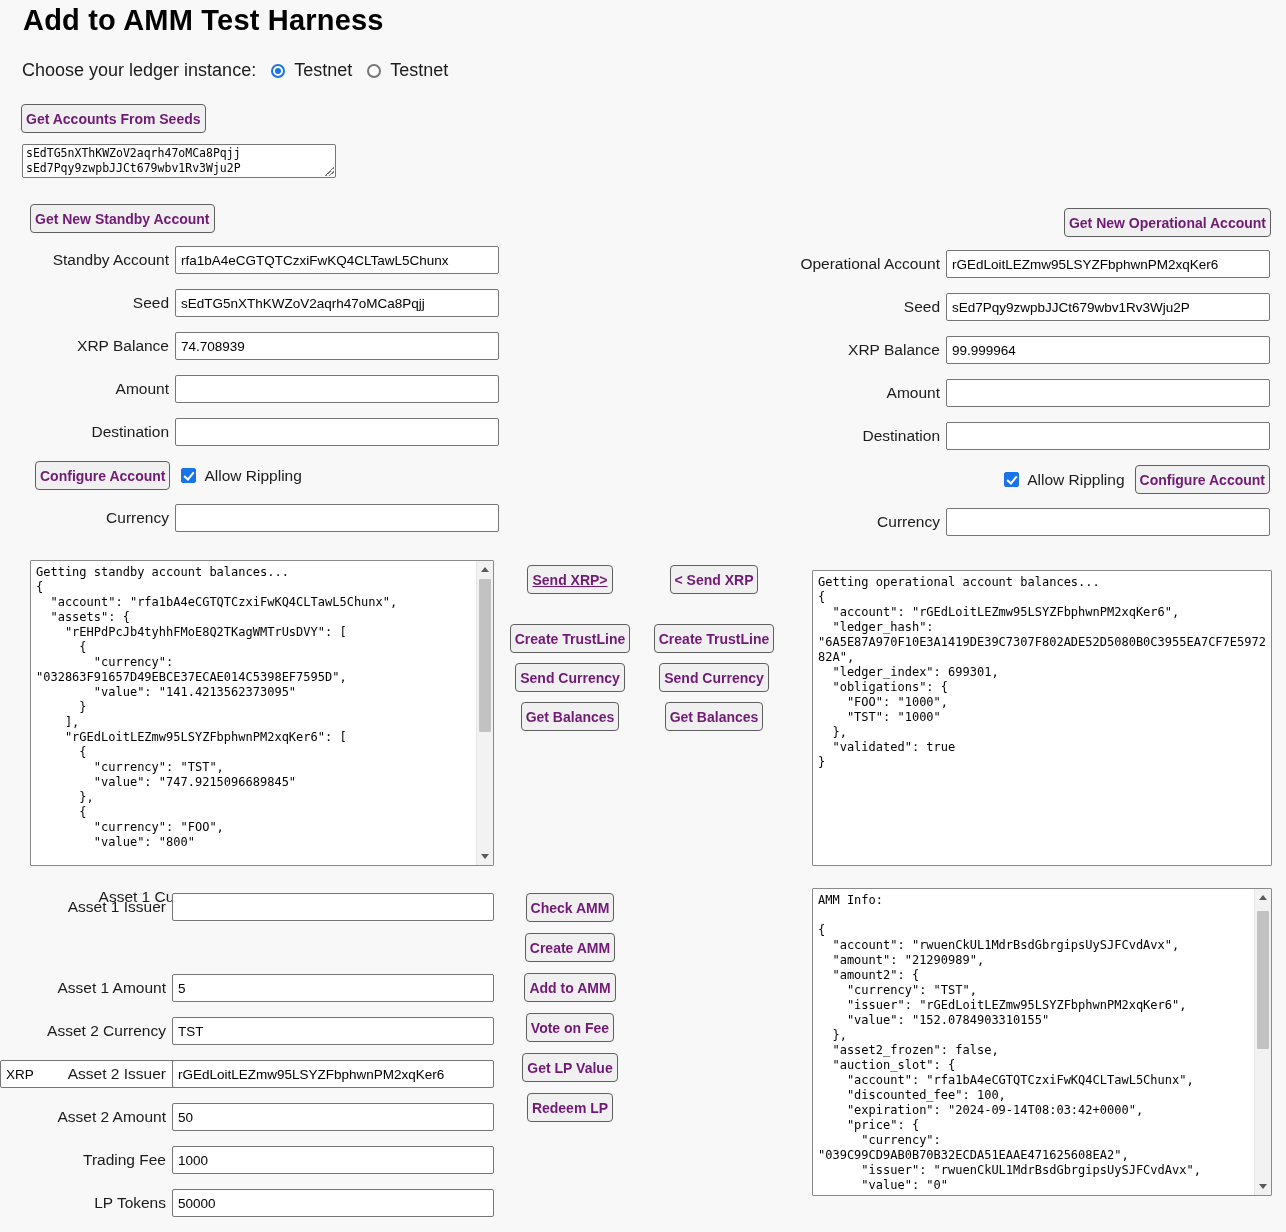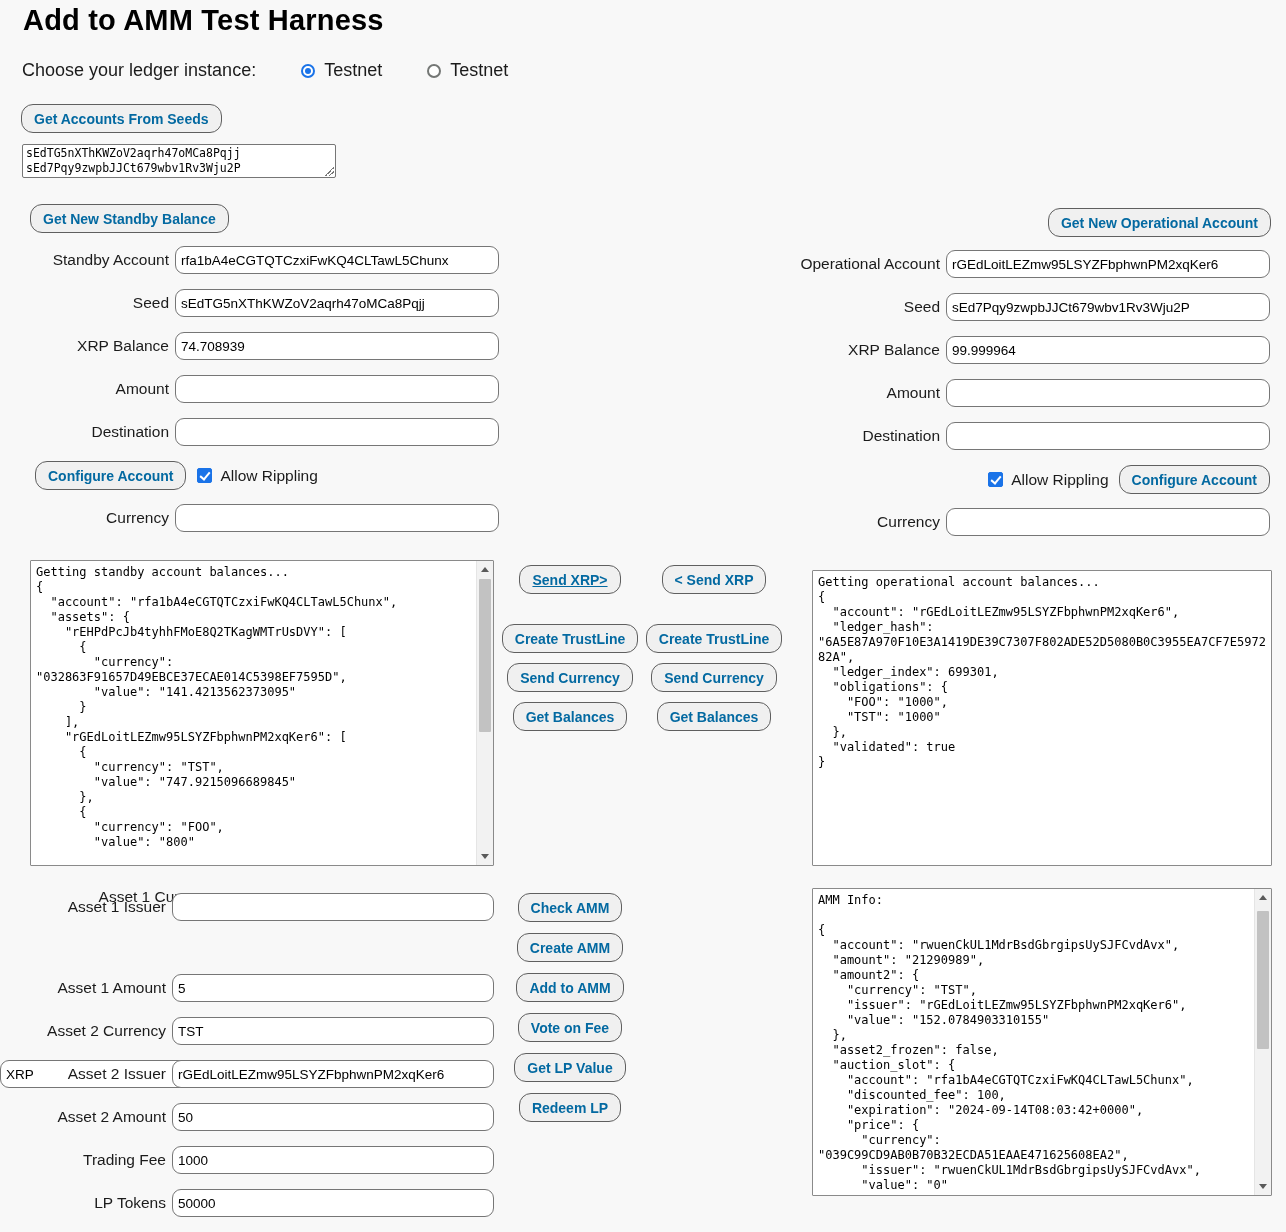--- a/index.html
+++ b/index.html
@@ -13,44 +13,44 @@
   }
   .abs { position:absolute; }
   h1.title {
     position:absolute; left:23px; top:4px;
     font-size:29px; font-weight:700; color:#000; letter-spacing:.2px;
   }
   .ledger-row {
     position:absolute; left:22px; top:60px;
     display:flex; align-items:center; font-size:18px; color:#1b1b1b;
   }
-  .radio-opt { display:flex; align-items:center; margin-left:30px; cursor:default;padding-left:15px; }
+  .radio-opt { display:flex; align-items:center; cursor:default;padding-left:15px; }
   .radio {
     width:14px; height:14px; border-radius:50%;
     border:2px solid #747775; background:#fff; margin-right:9px; position:relative;
   }
   .radio.checked { border-color:#1a73e8; }
   .radio.checked::after {
     content:""; position:absolute; left:2px; top:2px; width:6px; height:6px;
     border-radius:50%; background:#1a73e8;
   }
   .btn {
-    background:#f0f0f0; border:1px solid #5f5f5f; border-radius:12px;
+    background:#f0f0f0; border:1px solid #5f5f5f; border-radius:4px;
     font-family:"Liberation Sans", sans-serif;
-    font-size:14px; font-weight:600; color:#0369a1;
-    padding:5px 12px; height:29px; white-space:nowrap; cursor:pointer;
+    font-size:14px; font-weight:600; color:#701a75;
+    padding:5px 4px; height:29px; white-space:nowrap; cursor:pointer;
   }
   .frow { position:absolute; display:flex; align-items:center; }
   .flabel { text-align:right; padding-right:6px; font-size:15.5px; color:#1b1b1b; }
   .flabel.w170 { flex:0 0 175px; }
   .flabel.w324 { flex:0 0 329px; }
   .flabel.w167 { flex:0 0 172px; }
   .tinput {
     width:324px; height:28px; background:#fff;
-    border:1px solid #767676; border-radius:9px;
+    border:1px solid #767676; border-radius:2px;
     font-family:"Liberation Sans", sans-serif; font-size:13.5px; color:#000;
     padding:2px 5px;
   }
   .tinput.w322 { width:322px; }
   .seeds-box {
     position:absolute; left:22px; top:144px; width:314px; height:34px;
     background:#fff; border:1px solid #767676; border-radius:2px;
   }
   .seeds-text {
     position:absolute; left:3px; top:1px; right:12px; bottom:1px;
@@ -111,21 +111,21 @@
   </span>
 </div>
 
 <button class="btn abs" style="left:21px; top:104px;">Get Accounts From Seeds</button>
 <div class="seeds-box">
   <div class="seeds-text">sEdTG5nXThKWZoV2aqrh47oMCa8Pqjj
 sEd7Pqy9zwpbJJCt679wbv1Rv3Wju2P</div>
   <div class="grip"></div>
 </div>
 
-<button class="btn abs" style="left:30px; top:204px;">Get New Standby Balance</button>
+<button class="btn abs" style="left:30px; top:204px;">Get New Standby Account</button>
 
 <div class="frow" style="left:0; top:246px;">
   <span class="flabel w170">Standby Account</span>
   <input class="tinput" type="text" value="rfa1bA4eCGTQTCzxiFwKQ4CLTawL5Chunx" style="">
 </div>
 <div class="frow" style="left:0; top:289px;">
   <span class="flabel w170">Seed</span>
   <input class="tinput" type="text" value="sEdTG5nXThKWZoV2aqrh47oMCa8Pqjj" style="">
 </div>
 <div class="frow" style="left:0; top:332px;">

